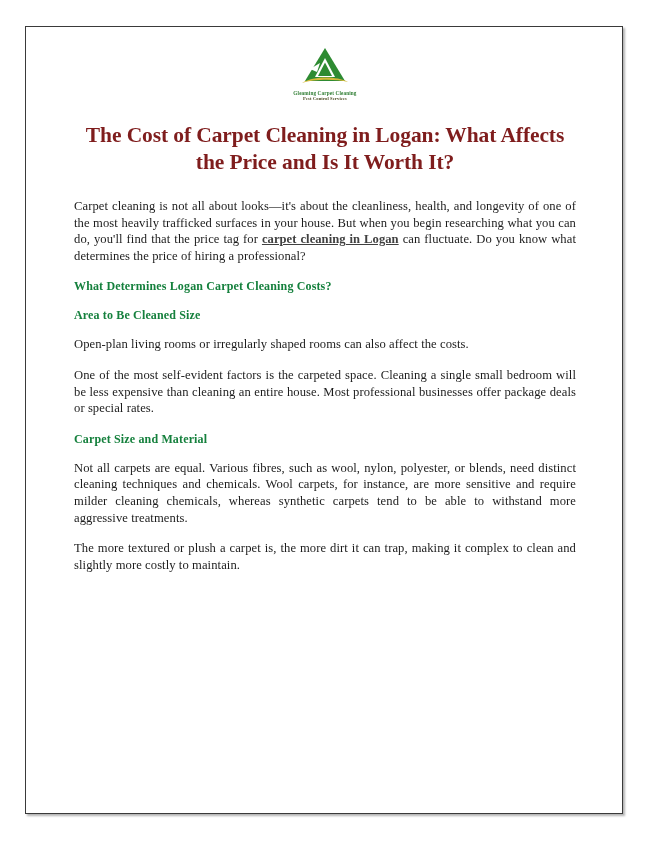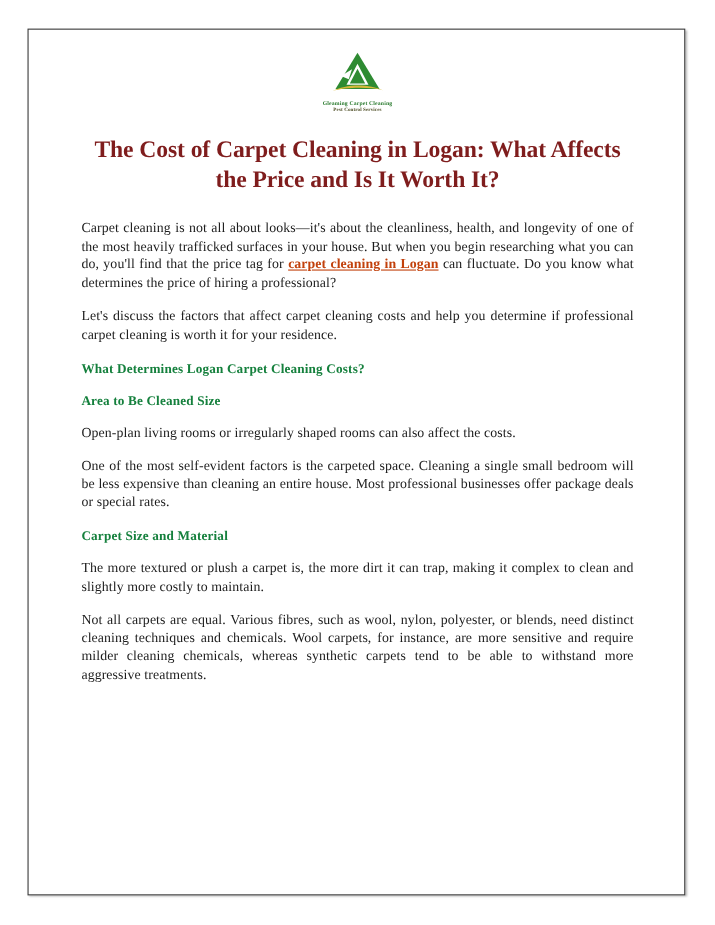--- a/index.html
+++ b/index.html
@@ -107,21 +107,21 @@
     font-family: "Liberation Serif", serif;
     font-weight: bold;
     font-size: 12px;
     line-height: 16px;
     color: #15803d;
     letter-spacing: 0.15px;
     text-align: left;
   }
 
   a.inline-link {
-    color: #c2410c;
+    color: #404040;
     font-weight: bold;
     text-decoration: underline;
     letter-spacing: 0.05px;
   }
 </style>
 </head>
 <body>
 
 <div class="page-canvas">
   <div class="page-sheet">
@@ -140,33 +140,32 @@
         <div class="logo-text-line1">Gleaming Carpet Cleaning</div>
         <div class="logo-text-line2">Pest Control Services</div>
       </div>
 
       <h1 class="doc-title">The Cost of Carpet Cleaning in Logan: What Affects the Price and Is It Worth It?</h1>
 
       <div class="body-region">
 
         <p class="para"><span>Carpet cleaning is not all about looks—it's about the cleanliness, health, and longevity of one of the most heavily trafficked surfaces in your house. But when you begin researching what you can do, you'll find that the price tag for </span><a class="inline-link" href="#">carpet cleaning in Logan</a><span> can fluctuate. Do you know what determines the price of hiring a professional?</span></p>
 
-        <p class="para">Let's discuss the factors that affect carpet cleaning costs and help you determine if professional carpet cleaning is worth it for your residence.</p>
 
         <h2 class="section-head">What Determines Logan Carpet Cleaning Costs?</h2>
 
 
         <h2 class="section-head">Area to Be Cleaned Size</h2>
 
         <p class="para">Open-plan living rooms or irregularly shaped rooms can also affect the costs.</p>
 
         <p class="para">One of the most self-evident factors is the carpeted space. Cleaning a single small bedroom will be less expensive than cleaning an entire house. Most professional businesses offer package deals or special rates.</p>
 
         <h2 class="section-head">Carpet Size and Material</h2>
 
+        <p class="para">Not all carpets are equal. Various fibres, such as wool, nylon, polyester, or blends, need distinct cleaning techniques and chemicals. Wool carpets, for instance, are more sensitive and require milder cleaning chemicals, whereas synthetic carpets tend to be able to withstand more aggressive treatments.</p>
+
         <p class="para">The more textured or plush a carpet is, the more dirt it can trap, making it complex to clean and slightly more costly to maintain.</p>
-
-        <p class="para">Not all carpets are equal. Various fibres, such as wool, nylon, polyester, or blends, need distinct cleaning techniques and chemicals. Wool carpets, for instance, are more sensitive and require milder cleaning chemicals, whereas synthetic carpets tend to be able to withstand more aggressive treatments.</p>
 
       </div>
     </div>
   </div>
 </div>
 
 </body></html>

